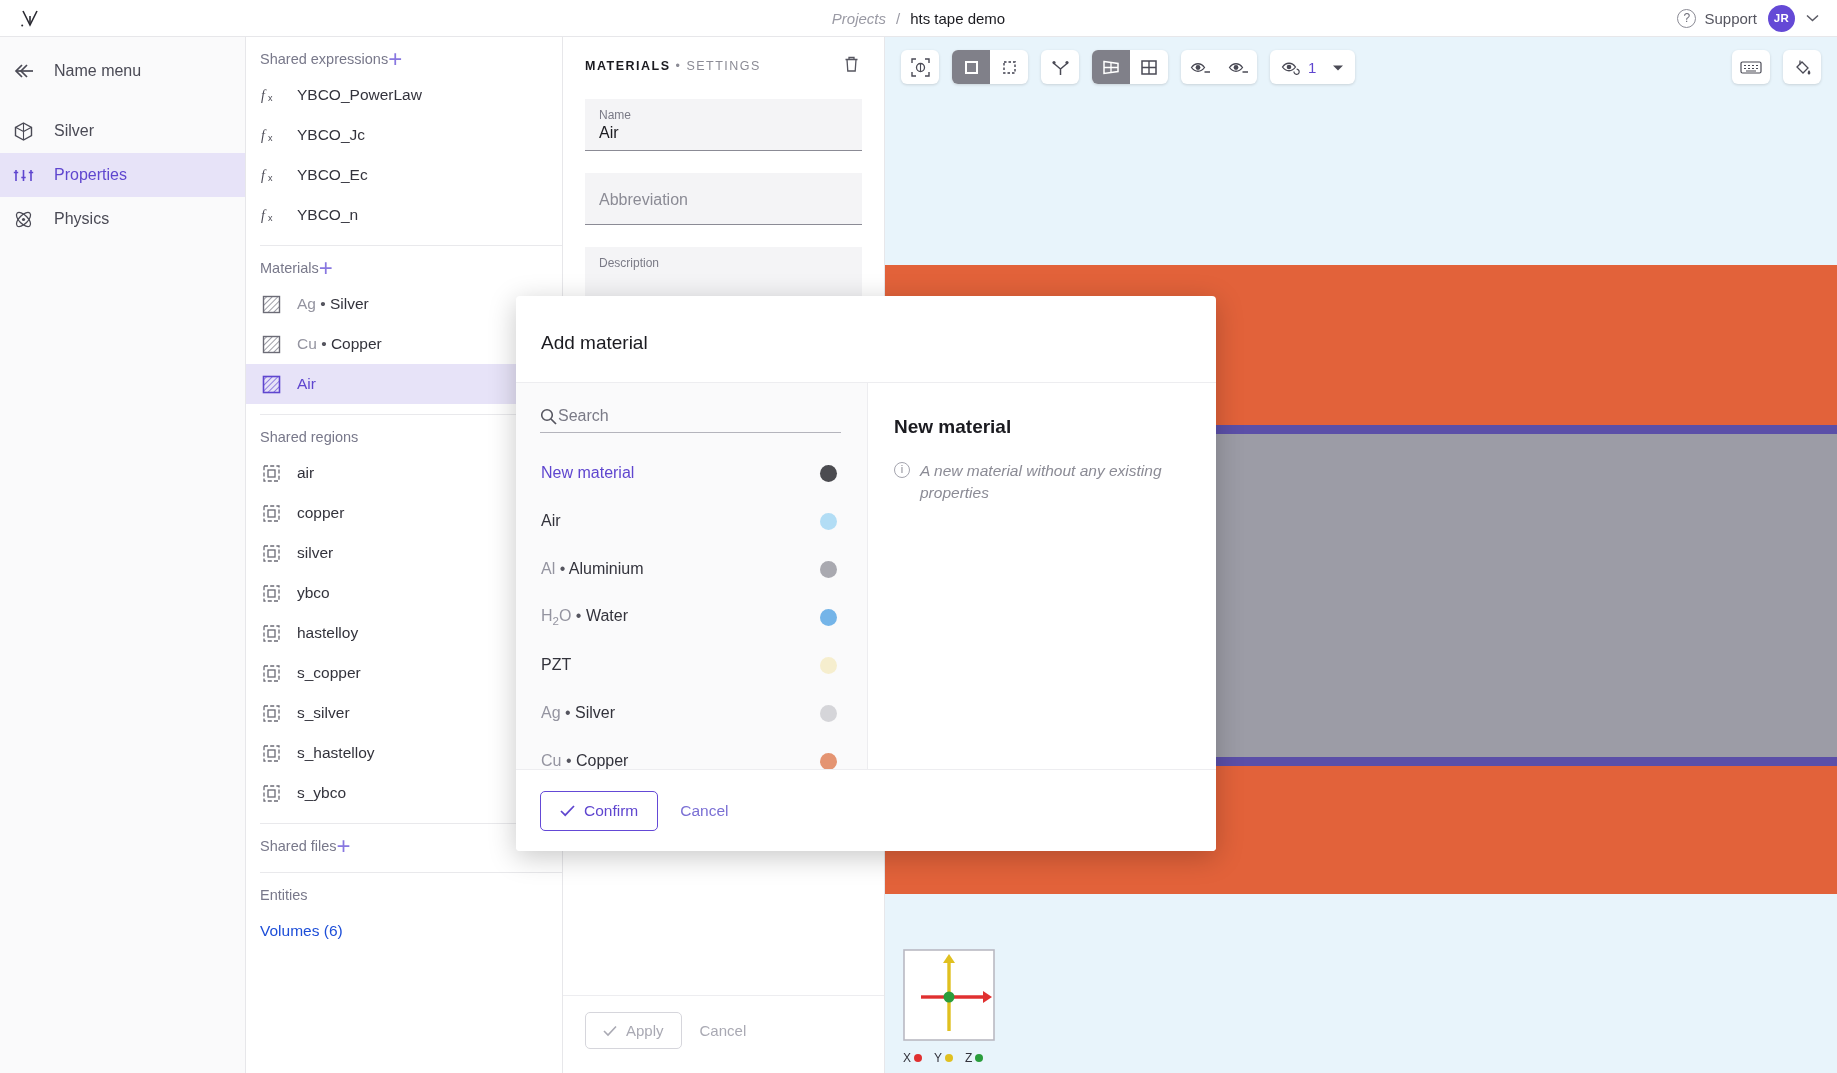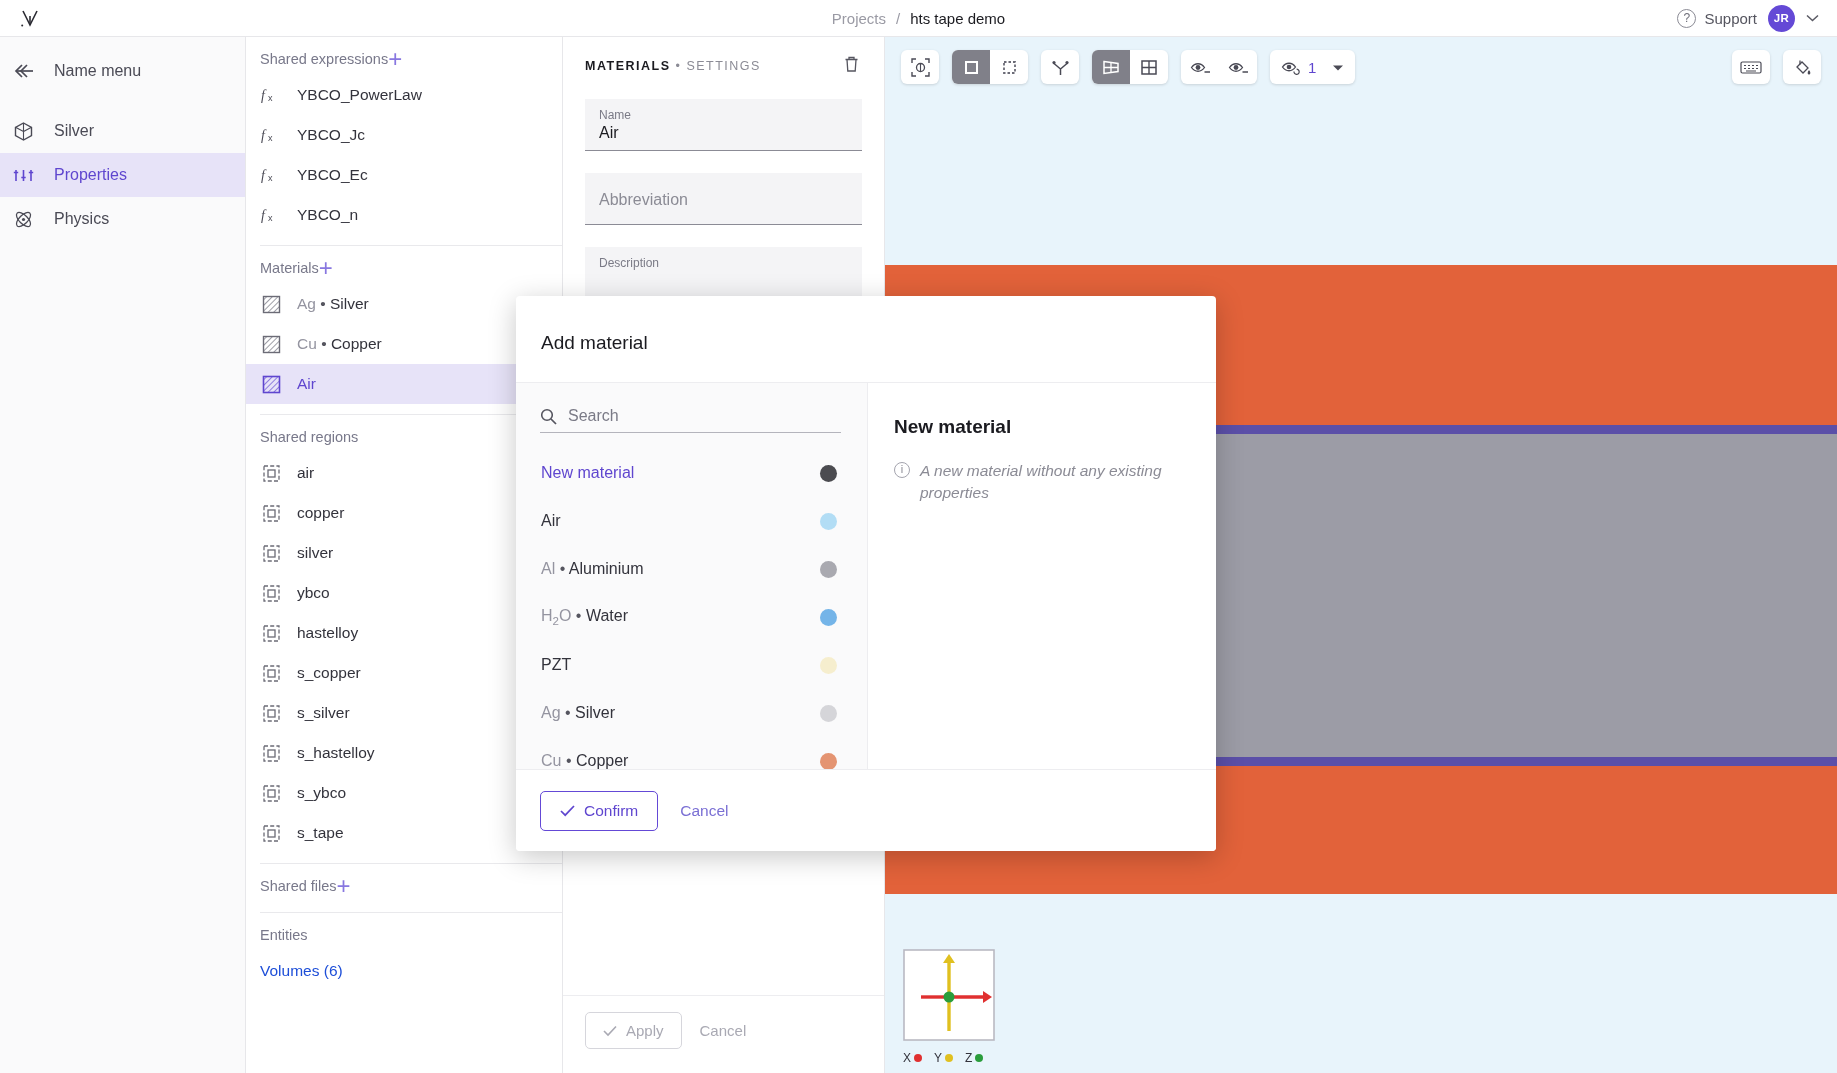--- a/index.html
+++ b/index.html
@@ -15,21 +15,21 @@
     height: 37px; min-height: 37px; background: #fff;
     display: flex; align-items: center; position: relative;
     border-bottom: 1px solid #e7e7ea; z-index: 5;
   }
   .logo { width: 60px; display: flex; align-items: center; justify-content: center; }
   .logo svg { display: block; }
   .breadcrumb {
     position: absolute; left: 50%; transform: translateX(-50%);
     display: flex; align-items: center; gap: 10px; font-size: 15px;
   }
-  .bc-projects { color: #9a9aa4; }
+  .bc-projects { color: #9a9aa4; font-style: italic; }
   .bc-sep { color: #9a9aa4; }
   .bc-current { color: #1b1b20; }
   .topright {
     margin-left: auto; display: flex; align-items: center; gap: 11px; padding-right: 18px;
   }
   .support { display: flex; align-items: center; gap: 8px; color: #55555f; font-size: 15px; }
   .qmark {
     width: 19px; height: 19px; border: 1.4px solid #8b8b95; border-radius: 50%;
     font-size: 12px; color: #6d6d78; display: flex; align-items: center; justify-content: center;
     line-height: 1;
@@ -134,21 +134,21 @@
   .modal-wrap { position: absolute; inset: 0; z-index: 50; }
   .modal {
     position: absolute; left: 516px; top: 296px; width: 700px; height: 555px;
     background: #fff; border-radius: 4px; box-shadow: 0 6px 28px rgba(0,0,0,.22);
     display: flex; flex-direction: column; overflow: hidden;
   }
   .modal-title { font-size: 19px; color: #1b1b20; padding: 36px 0 0 25px; height: 86px; }
   .modal-mid { flex: 1; display: flex; min-height: 0; border-top: 1px solid #ededf0; }
   .mod-left { width: 352px; min-width: 352px; background: #fafafb; border-right: 1px solid #ededf0; display: flex; flex-direction: column; min-height: 0; }
   .srch {
-    margin: 24px 26px 10px 24px; display: flex; align-items: center; gap: 11px;
+    margin: 24px 26px 10px 24px; display: flex; align-items: center; gap: 1px;
     border-bottom: 1px solid #b4b4bc; padding-bottom: 7px;
   }
   .srch .ph { font-size: 16px; color: #7a7a86; }
   .mlist { overflow: hidden; padding-top: 6px; }
   .mrow {
     display: flex; align-items: center; justify-content: space-between;
     padding: 0 30px 0 25px; height: 48px; font-size: 16px; color: #33333c; cursor: pointer;
   }
   .mrow.sel { color: #5f46cf; }
   .swatch { width: 17px; height: 17px; border-radius: 50%; }
@@ -413,29 +413,20 @@
         <span>s_hastelloy</span>
       </div>
       <div class="tree-row">
         <span class="t-ico">
           <svg width="19" height="19" viewBox="0 0 19 19">
               <rect x="2" y="2" width="15" height="15" fill="none" stroke="#6b6b76" stroke-width="1.3" stroke-dasharray="4 2.2"></rect>
               <rect x="6" y="6" width="7" height="7" fill="none" stroke="#6b6b76" stroke-width="1.3"></rect>
             </svg>
         </span>
         <span>s_ybco</span>
-      </div>
-      <div class="tree-row">
-        <span class="t-ico">
-          <svg width="19" height="19" viewBox="0 0 19 19">
-              <rect x="2" y="2" width="15" height="15" fill="none" stroke="#6b6b76" stroke-width="1.3" stroke-dasharray="4 2.2"></rect>
-              <rect x="6" y="6" width="7" height="7" fill="none" stroke="#6b6b76" stroke-width="1.3"></rect>
-            </svg>
-        </span>
-        <span>s_tape</span>
       </div>
 
       <div class="divider"></div>
 
       <div class="sec-head">
         <span class="sec-title">Shared files</span>
         <span class="plus-btn">+</span>
       </div>
 
       <div class="divider"></div>

